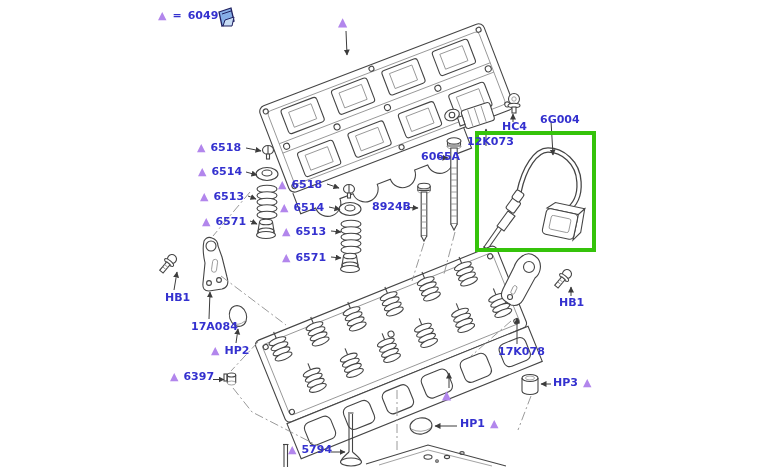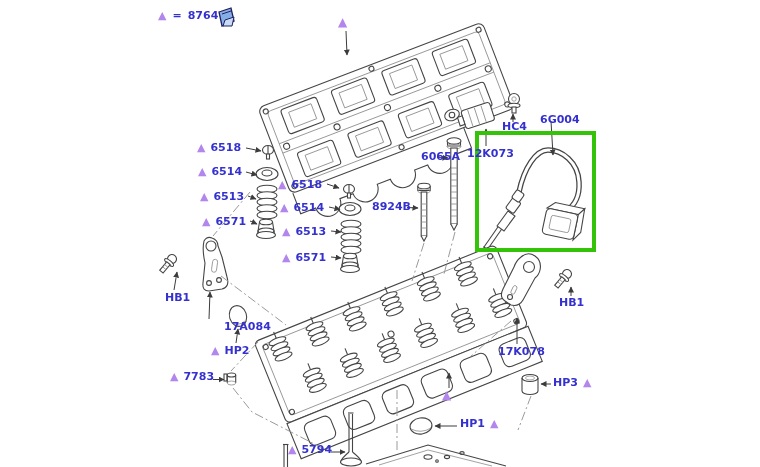--- a/index.html
+++ b/index.html
@@ -404,21 +404,21 @@
       <line x1="331" y1="452" x2="345" y2="452"></line>
       <line x1="449" y1="388" x2="449" y2="373"></line>
     </g>
   </svg>
 
   <div class="hl"></div>
 
   <div class="legend">
     <span class="tri">▲</span>
     <span>=</span>
-    <span>8764</span>
+    <span>6049</span>
   </div>
   <svg class="note-ic" width="24" height="26" viewBox="0 0 24 26">
     <polygon points="4,7 16,3 19,16 7,21" fill="#86aee6" stroke="#202060" stroke-width="1.3"></polygon>
     <polygon points="10,15 19,12 17,21 8,21" fill="#c8ddf5" stroke="#202060" stroke-width="1"></polygon>
     <line x1="7" y1="9" x2="16" y2="6" stroke="#202060" stroke-width="1"></line>
   </svg>
 
   <div class="marker" style="left:338px;top:16px;"><span>▲</span></div>
   <div class="marker" style="left:442px;top:389px;"><span>▲</span></div>
 
@@ -459,36 +459,36 @@
     </div>
   <div class="callout" style="left:372px;top:201px;">
       <span>8924B</span>
     </div>
   <div class="callout" style="left:502px;top:121px;">
       <span>HC4</span>
     </div>
   <div class="callout" style="left:540px;top:114px;">
       <span>6G004</span>
     </div>
-  <div class="callout" style="left:467px;top:148px;">
+  <div class="callout" style="left:467px;top:136px;">
       <span>12K073</span>
     </div>
   <div class="callout" style="left:165px;top:292px;">
       <span>HB1</span>
     </div>
-  <div class="callout" style="left:191px;top:321px;margin-left:33px;">
+  <div class="callout" style="left:191px;top:321px;">
       <span>17A084</span>
     </div>
   <div class="callout" style="left:211px;top:345px;">
       <span class="tri">▲</span>
       <span>HP2</span>
     </div>
   <div class="callout" style="left:170px;top:371px;">
       <span class="tri">▲</span>
-      <span>7783</span>
+      <span>6397</span>
     </div>
   <div class="callout" style="left:559px;top:297px;">
       <span>HB1</span>
     </div>
   <div class="callout" style="left:498px;top:346px;">
       <span>17K078</span>
     </div>
   <div class="callout" style="left:553px;top:377px;">
       <span>HP3</span>
       <span class="tri">▲</span>

